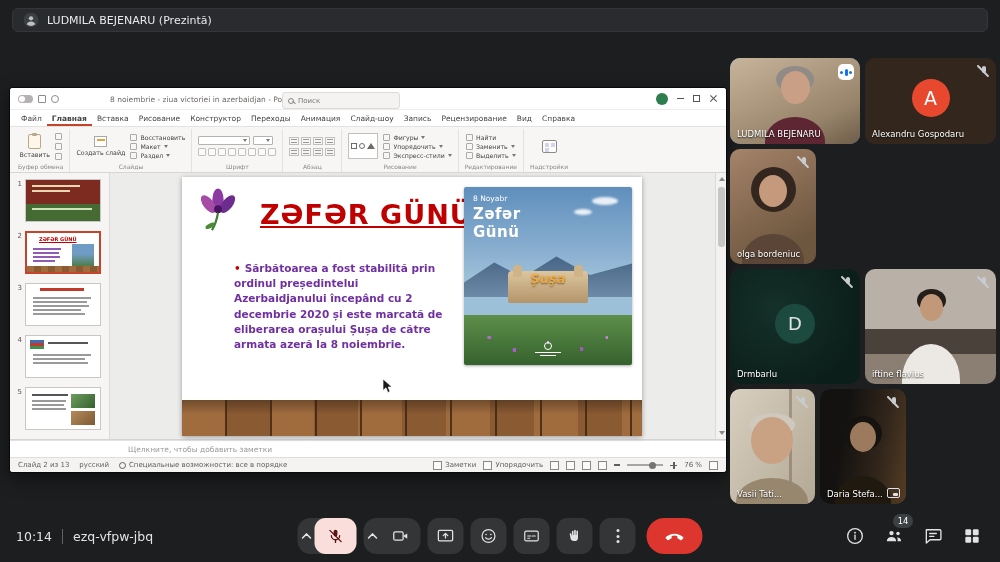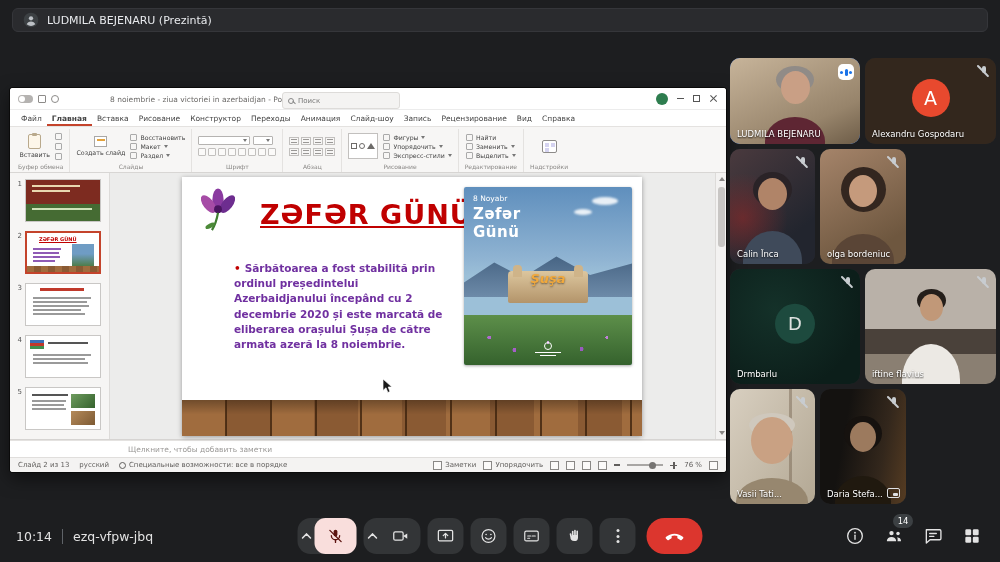--- a/index.html
+++ b/index.html
@@ -539,28 +539,20 @@
       </div>
       <div class="tile" style="width:131px;height:86px;">
         <div class="vbg" style="background:#33271d;"></div>
         <div class="letter-avatar" style="width:38px;height:38px;background:#e8492e;font-size:19px;">A</div>
         <span class="moff"></span>
         <div class="tname">Alexandru Gospodaru</div>
       </div>
     </div>
 
     <div class="trow" style="top:91px;">
-      <div class="tile" style="width:85px;height:115px;">
-        <div class="vbg" style="background:radial-gradient(circle at 15% 60%, rgba(150,40,40,.55), transparent 45%),linear-gradient(140deg,#4a3a3e,#22252e 75%);"></div>
-        <div class="hair" style="left:23px;top:23px;width:39px;height:35px;background:#2a2327;"></div>
-        <div class="head" style="left:28px;top:29px;width:29px;height:32px;background:#b08468;"></div>
-        <div class="torso" style="left:13px;width:59px;height:33px;background:#3f4a5a;"></div>
-        <span class="moff"></span>
-        <div class="tname">Calin Înca</div>
-      </div>
       <div class="tile" style="width:86px;height:115px;">
         <div class="vbg" style="background:linear-gradient(150deg,#a5846a,#6e573f 80%);"></div>
         <div class="hair" style="left:21px;top:18px;width:45px;height:45px;background:#33261f;"></div>
         <div class="head" style="left:29px;top:26px;width:28px;height:32px;background:#c59a7c;"></div>
         <div class="torso" style="left:12px;width:62px;height:30px;background:#5a4536;"></div>
         <span class="moff"></span>
         <div class="tname">olga bordeniuc</div>
       </div>
     </div>
 

